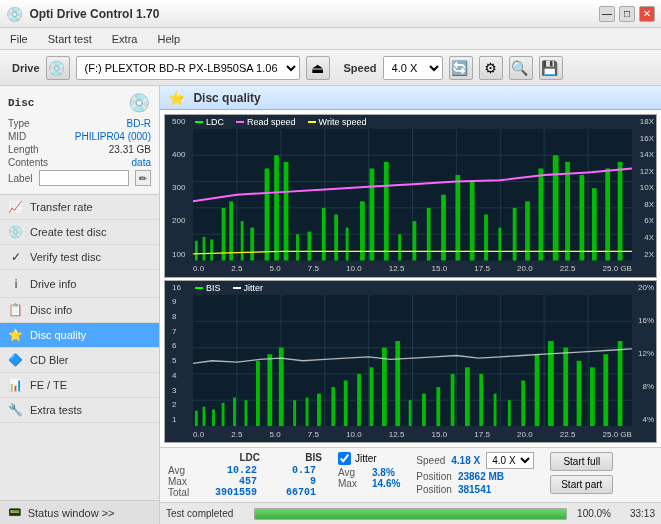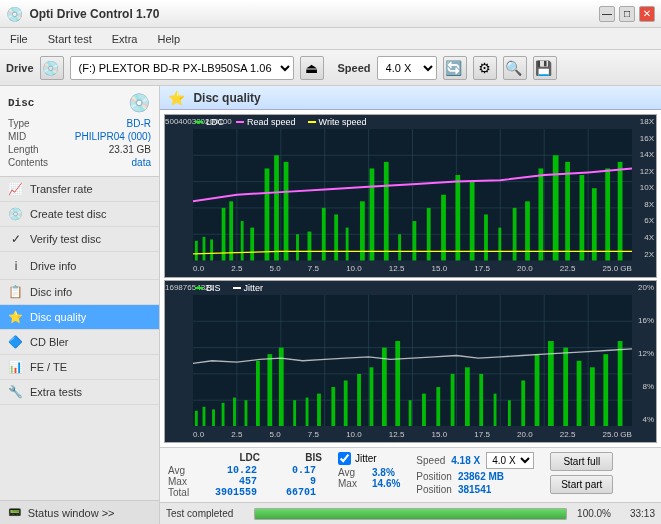--- a/index.html
+++ b/index.html
@@ -27,21 +27,21 @@
     .menubar {
       background: #f0f0f0; border-bottom: 1px solid #ccc;
       display: flex; align-items: center; padding: 2px 6px; height: 22px; gap: 12px;
     }
     .menu-item { font-size: 11px; color: #333; cursor: pointer; padding: 2px 4px; }
 
     
     .toolbar {
       background: linear-gradient(to bottom, #f5f5f5, #e5e5e5);
       border-bottom: 1px solid #ccc;
-      display: flex; align-items: center; padding: 3px 6px; height: 36px; gap: 6px;
+      display: flex; align-items: center; padding: 3px 12px; height: 36px; gap: 6px;
     }
     .toolbar-label { font-size: 11px; color: #333; font-weight: bold; }
     .drive-select {
       background: white; border: 1px solid #aaa; border-radius: 2px;
       padding: 2px 4px; font-size: 11px; min-width: 200px; height: 24px;
     }
     .toolbar-icon-btn {
       width: 24px; height: 24px; border: 1px solid #aaa; background: linear-gradient(to bottom, #f0f0f0, #d8d8d8);
       display: flex; align-items: center; justify-content: center; cursor: pointer;
       border-radius: 2px; font-size: 14px;
@@ -117,22 +117,22 @@
     .chart-legend {
       position: absolute; top: 2px; left: 30px; display: flex; gap: 12px; z-index: 10;
       font-size: 9px;
     }
     .legend-item { display: flex; align-items: center; gap: 3px; color: white; }
     .legend-dot { width: 8px; height: 2px; }
 
     
     .y-axis {
       position: absolute; left: 0; top: 0; bottom: 16px; width: 28px;
-      display: flex; flex-direction: row; justify-content: space-between;
-      padding: 2px 0; font-size: 8px; color: #ccc;
+      display: flex; flex-direction: column; justify-content: space-between;
+      padding: 2px 7px; font-size: 8px; color: #ccc;
     }
     .y-axis-right {
       position: absolute; right: 0; top: 0; bottom: 16px; width: 24px;
       display: flex; flex-direction: column; justify-content: space-between;
       padding: 2px 2px; font-size: 8px; color: #ccc; text-align: right;
     }
 
     
     .x-axis {
       position: absolute; bottom: 0; left: 28px; right: 24px; height: 16px;
@@ -244,20 +244,25 @@
         <span class="disc-info-key">MID</span>
         <span class="disc-info-val">PHILIPR04 (000)</span>
       </div>
       <div class="disc-info-row">
         <span class="disc-info-key">Length</span>
         <span class="disc-info-val black">23.31 GB</span>
       </div>
       <div class="disc-info-row">
         <span class="disc-info-key">Contents</span>
         <span class="disc-info-val">data</span>
+      </div>
+      <div class="disc-info-row label-row">
+        <span class="disc-info-key">Label</span>
+        <input class="label-input" type="text" style="">
+        <div class="label-btn">✏</div>
       </div>
     </div>
 
     <div class="nav-item">
       <span class="nav-icon">📈</span>
       <span>Transfer rate</span>
     </div>
     <div class="nav-item">
       <span class="nav-icon">💿</span>
       <span>Create test disc</span>

